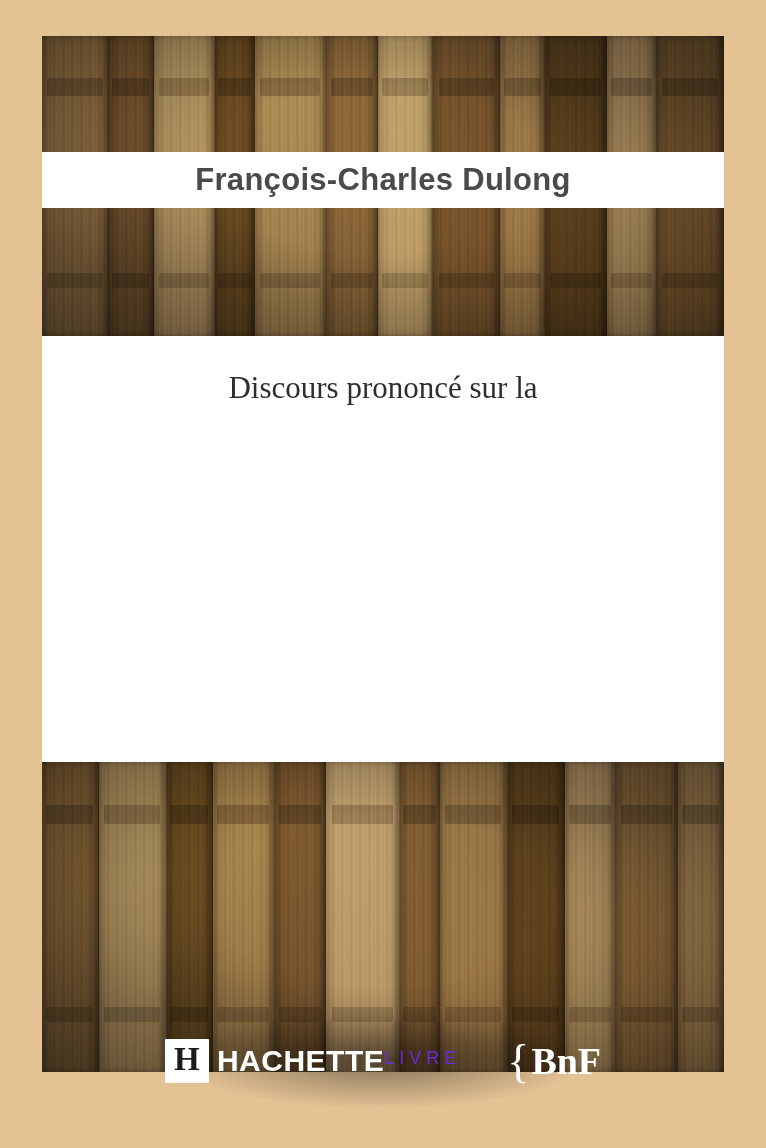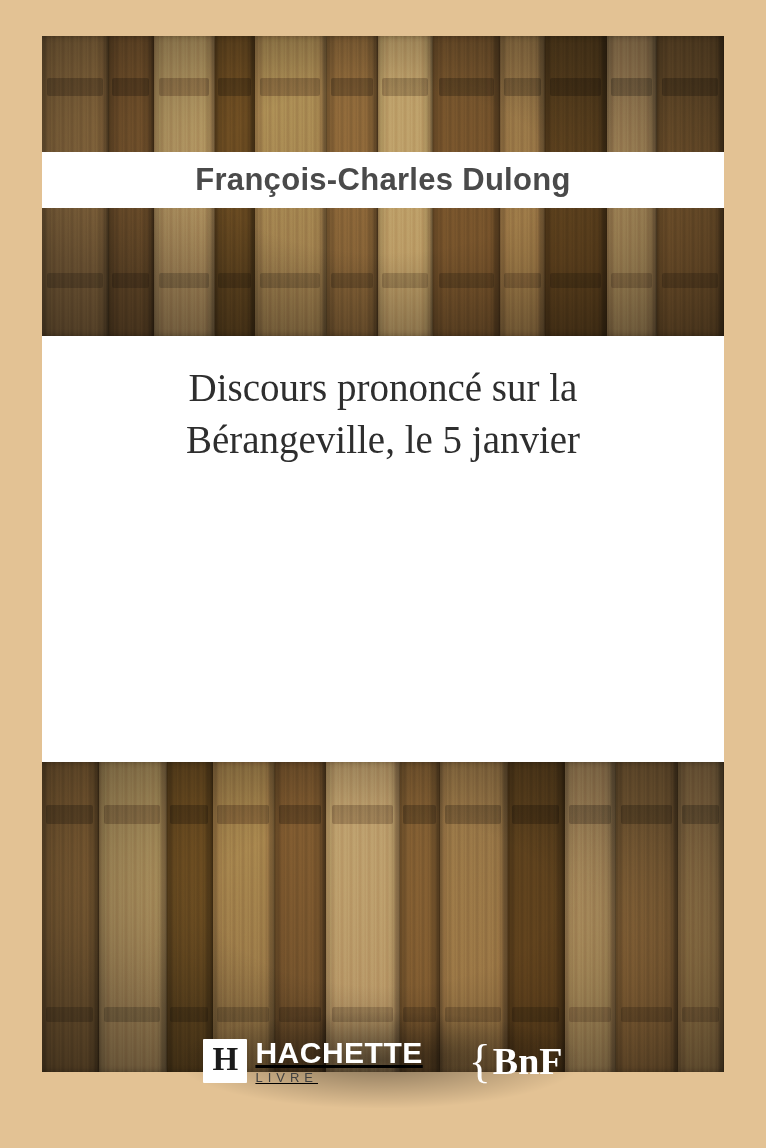--- a/index.html
+++ b/index.html
@@ -135,21 +135,21 @@
   }
 
   
   .title {
     position: absolute;
     left: 78px;
     top: 362px;
     width: 610px;
     text-align: center;
     font-family: "Liberation Serif", serif;
-    font-size: 39px;
+    font-size: 31px;
     line-height: 52px;
     color: #2e2e2e;
   }
 
   
   .logos {
     position: absolute;
     left: 42px;
     top: 1030px;
     width: 682px;
@@ -177,35 +177,34 @@
     color: #1b1b1b;
     font-family: "Liberation Serif", serif;
     font-weight: bold;
     font-size: 33px;
     left: 50%;
     top: 50%;
     transform: translate(-50%, -54%);
   }
   .hachette-words {
     display: flex;
-    flex-direction: column;
+    flex-direction: row;
     line-height: 1;
-    text-decoration: underline;
   }
   .hachette-words .w1 {
     font-family: "Liberation Sans", sans-serif;
     font-weight: bold;
     font-size: 30px;
     color: #ffffff;
     letter-spacing: 0.5px;
   }
   .hachette-words .w2 {
     font-family: "Liberation Sans", sans-serif;
-    font-size: 13px;
-    color: #404040;
+    font-size: 18px;
+    color: #6d28d9;
     letter-spacing: 5px;
     margin-top: 3px;
   }
 
   .bnf {
     display: flex;
     align-items: center;
     color: #ffffff;
     font-family: "Liberation Serif", serif;
     font-weight: bold;
@@ -253,21 +252,20 @@
   </div>
 
   <div class="author-banner">
     <div class="author-name">François-Charles Dulong</div>
   </div>
 
   <div class="white-panel"></div>
 
   <div class="title">
     <div>Discours prononcé sur la</div>
-    <div>Bérangeville, le 5 janvier</div>
   </div>
 
   <div class="photo photo-bottom">
     <div class="spines">
       <div class="spine" style="background:#7d5e36; flex-grow:1.0;"></div>
       <div class="spine" style="background:#a88a5b; flex-grow:1.2;"></div>
       <div class="spine" style="background:#5f451f; flex-grow:0.8;"></div>
       <div class="spine" style="background:#927346; flex-grow:1.1;"></div>
       <div class="spine" style="background:#6b4e2b; flex-grow:0.9;"></div>
       <div class="spine" style="background:#b09064; flex-grow:1.3;"></div>

